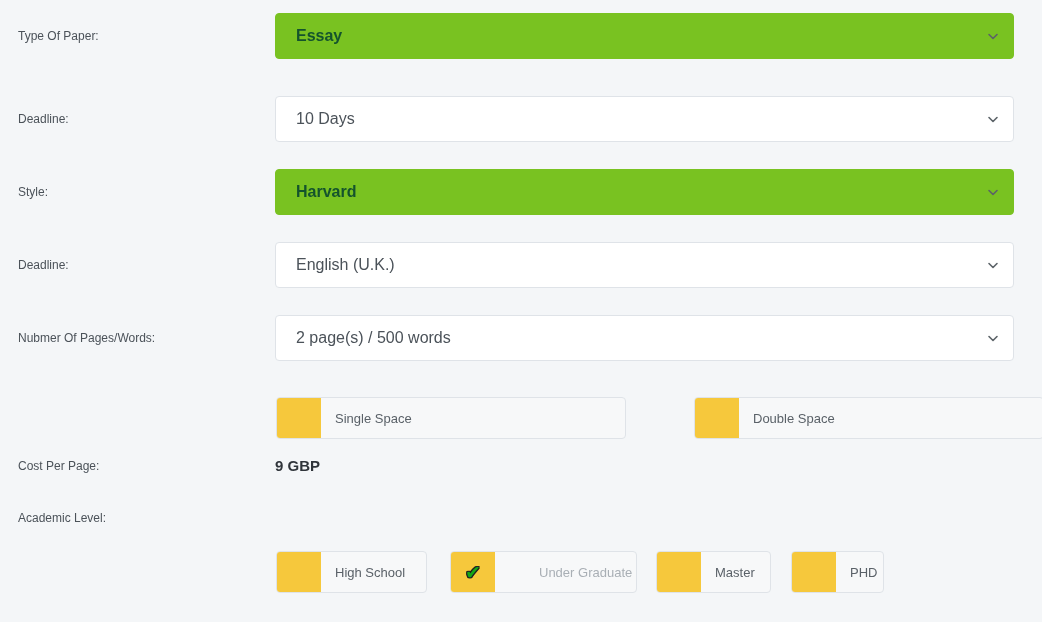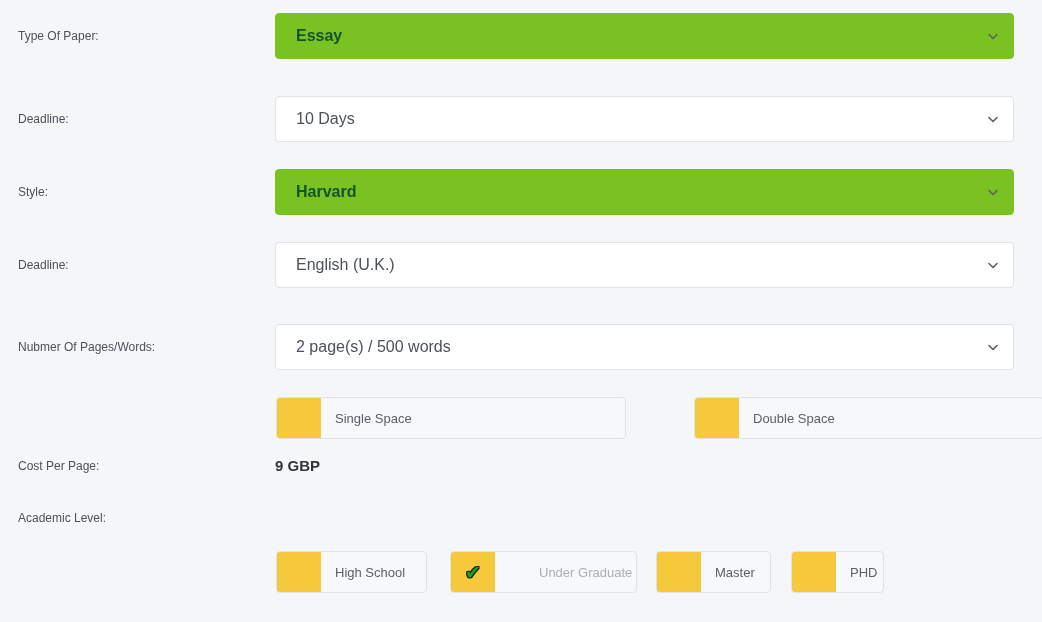--- a/index.html
+++ b/index.html
@@ -175,21 +175,21 @@
     <div class="select-box plain">
       <span class="select-value">English (U.K.)</span>
       <span class="chev">
         <svg viewBox="0 0 12 12" width="12" height="12" aria-hidden="true">
           <path d="M2 4.5 L6 8.5 L10 4.5" fill="none" stroke="#5c6368" stroke-width="1.6" stroke-linecap="round" stroke-linejoin="round"></path>
         </svg>
       </span>
     </div>
   </div>
 
-  <div class="field-row" style="top:324px;border-radius:16px;">
+  <div class="field-row" style="top:315px;border-radius:16px;">
     <div class="field-label">Nubmer Of Pages/Words:</div>
     <div class="select-box plain">
       <span class="select-value">2 page(s) / 500 words</span>
       <span class="chev">
         <svg viewBox="0 0 12 12" width="12" height="12" aria-hidden="true">
           <path d="M2 4.5 L6 8.5 L10 4.5" fill="none" stroke="#5c6368" stroke-width="1.6" stroke-linecap="round" stroke-linejoin="round"></path>
         </svg>
       </span>
     </div>
   </div>

